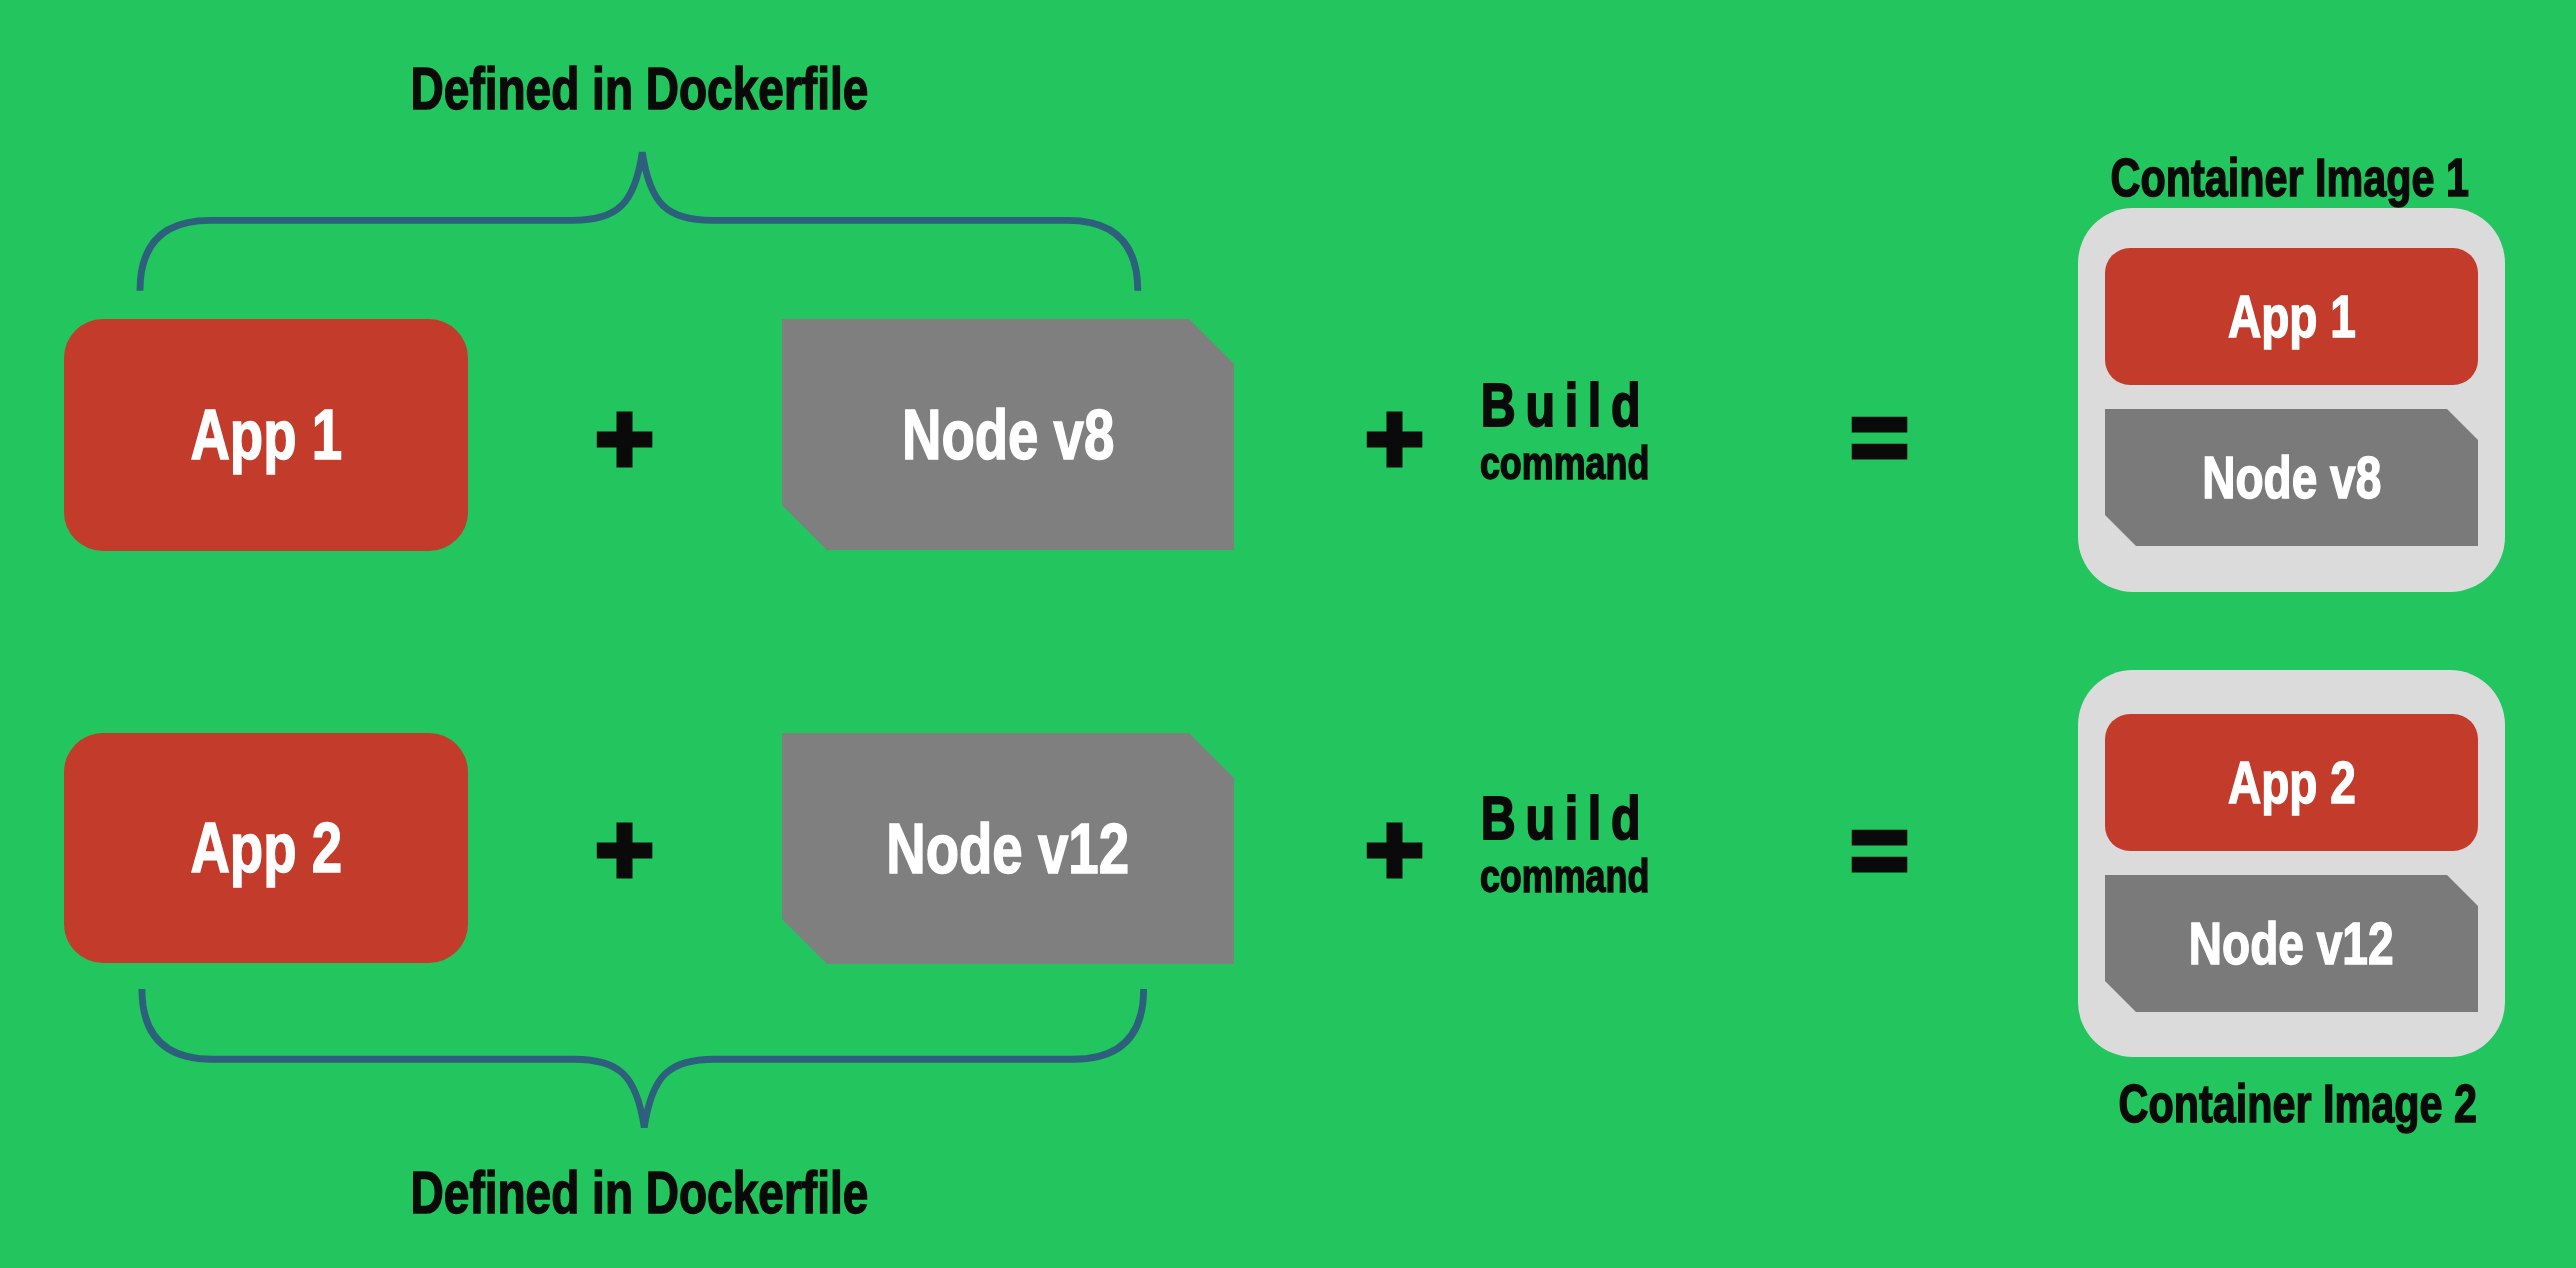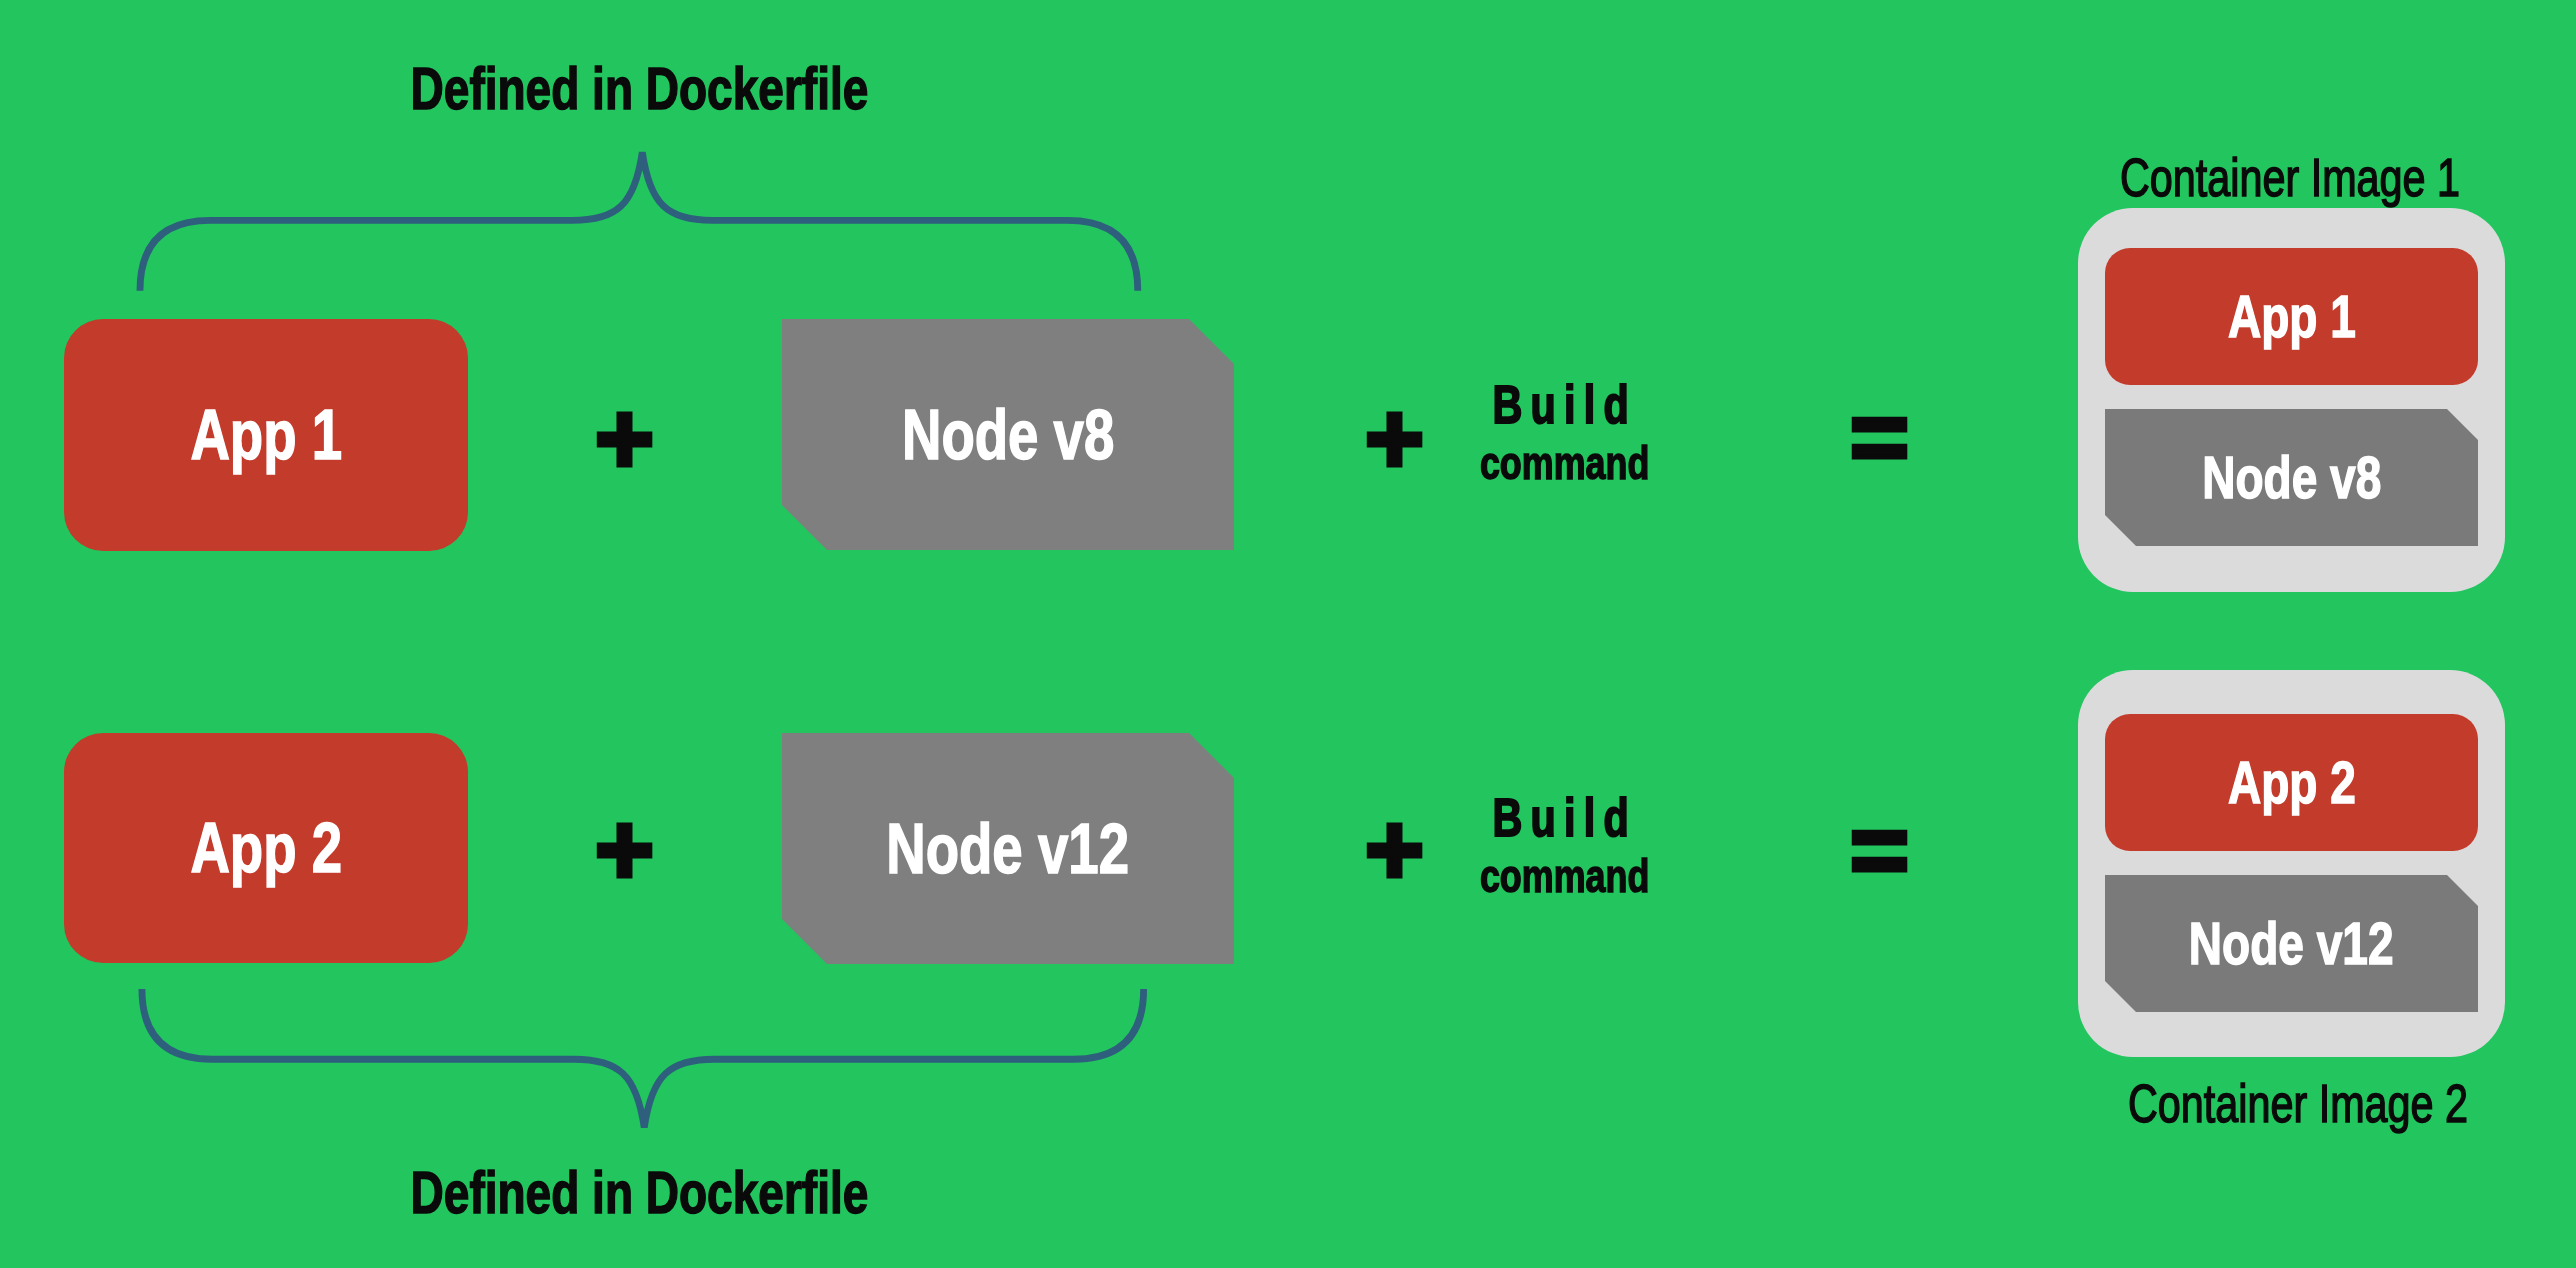--- a/index.html
+++ b/index.html
@@ -42,27 +42,27 @@
 
   .op{
     position:absolute;color:var(--text-black);
     font-weight:bold;font-size:101px;
     -webkit-text-stroke:4.9px var(--text-black);
   }
 
   .build-block{
     position:absolute;width:332px;text-align:center;color:var(--text-black);font-weight:bold;
   }
-  .build-line1{font-size:53px;line-height:64px;letter-spacing:.2em;}
+  .build-line1{font-size:62px;line-height:64px;letter-spacing:.2em;}
   .build-line1 .cond{-webkit-text-stroke:2px currentColor;}
   .build-line2{font-size:46px;line-height:53px;}
 
   .container-title{
     position:absolute;width:468px;color:var(--text-black);
-    font-weight:normal;font-size:53px;text-align:center;
+    font-weight:bold;font-size:53px;text-align:center;
   }
   .container-box{
     position:absolute;width:427px;
     background:var(--container-gray);border-radius:55px;
   }
   .inner-app{
     position:absolute;left:27px;width:373px;height:137px;
     background:var(--app-red);border-radius:25px;
     color:var(--label-white);font-weight:bold;font-size:59px;
   }

